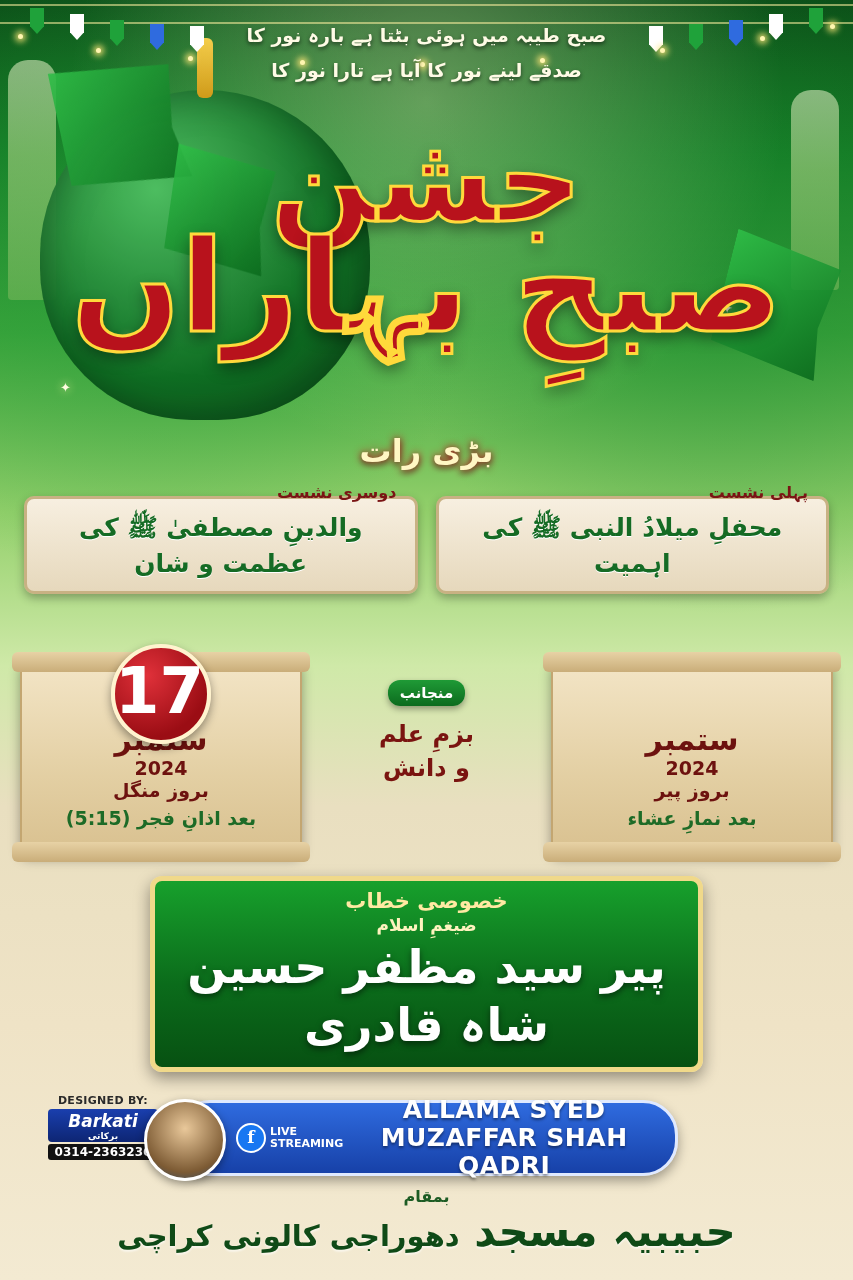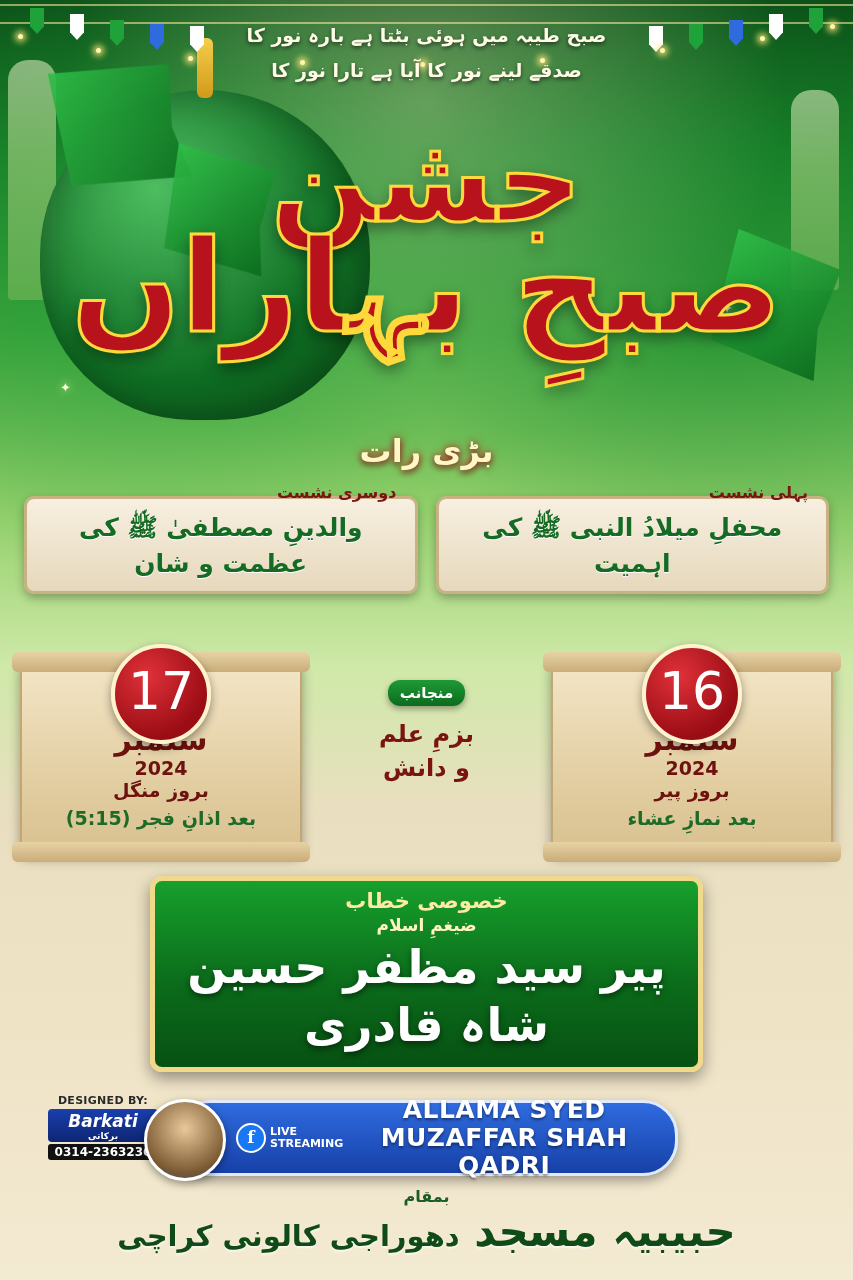--- a/index.html
+++ b/index.html
@@ -107,21 +107,21 @@
   .scroll.right{right:0;}
   .scroll.left{left:0;}
   .scroll .body{
     position:absolute;inset:14px 10px 10px 10px;text-align:center;color:#7a1410;
   }
   .daynum{
     position:absolute;top:-18px;left:50%;transform:translateX(-50%);
     width:92px;height:92px;border-radius:50%;
     background:radial-gradient(circle at 35% 30%,#e0313a,#9b0d14 70%);
     border:4px solid #fff3cf;box-shadow:0 4px 10px rgba(0,0,0,.4);
-    color:#fff;font-size:52px;font-weight:normal;line-height:86px;text-align:center;
+    color:#fff;font-size:64px;font-weight:bold;line-height:86px;
     z-index:3;
   }
   .scroll .month{font-size:30px;font-weight:bold;margin-top:46px;color:#6d120f;}
   .scroll .yr{font-size:19px;font-weight:bold;color:#6d120f;}
   .scroll .when{font-size:19px;font-weight:bold;color:#1d6b27;margin-top:6px;}
   .centerTag{
     position:absolute;left:50%;top:56px;transform:translateX(-50%);
     width:150px;text-align:center;
   }
   .centerTag .ribbon{
@@ -257,21 +257,20 @@
     </div>
     <div class="session">
       <div class="tag urdu">دوسری نشست</div>
       <div class="txt urdu">والدینِ مصطفیٰ ﷺ کی عظمت و شان</div>
     </div>
   </div>
 
   <div class="dates">
 
     <div class="scroll right">
-      <div class="daynum">16</div>
       <div class="body urdu">
         <div class="month">ستمبر</div>
         <div class="yr">2024</div>
         <div class="yr">بروز پیر</div>
         <div class="when">بعد نمازِ عشاء</div>
       </div>
     </div>
 
     <div class="scroll left">
       <div class="daynum">17</div>

